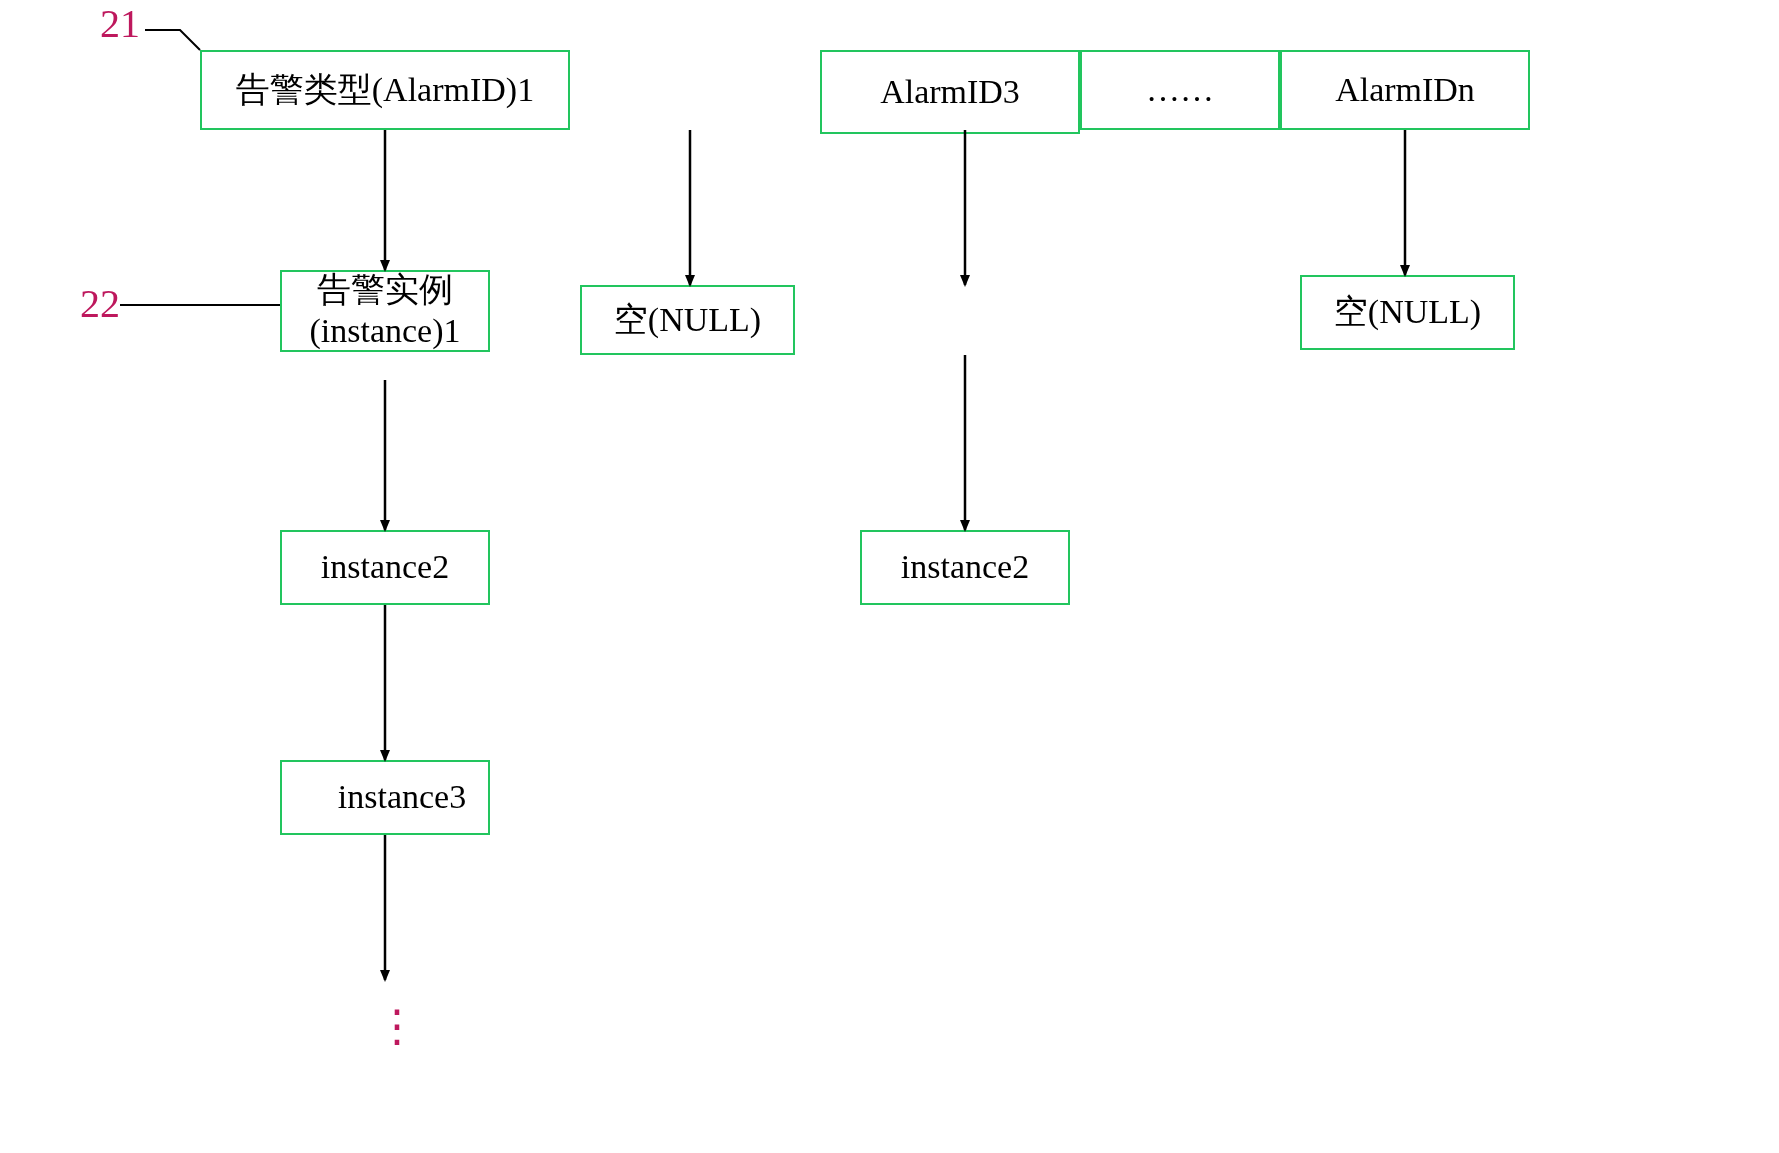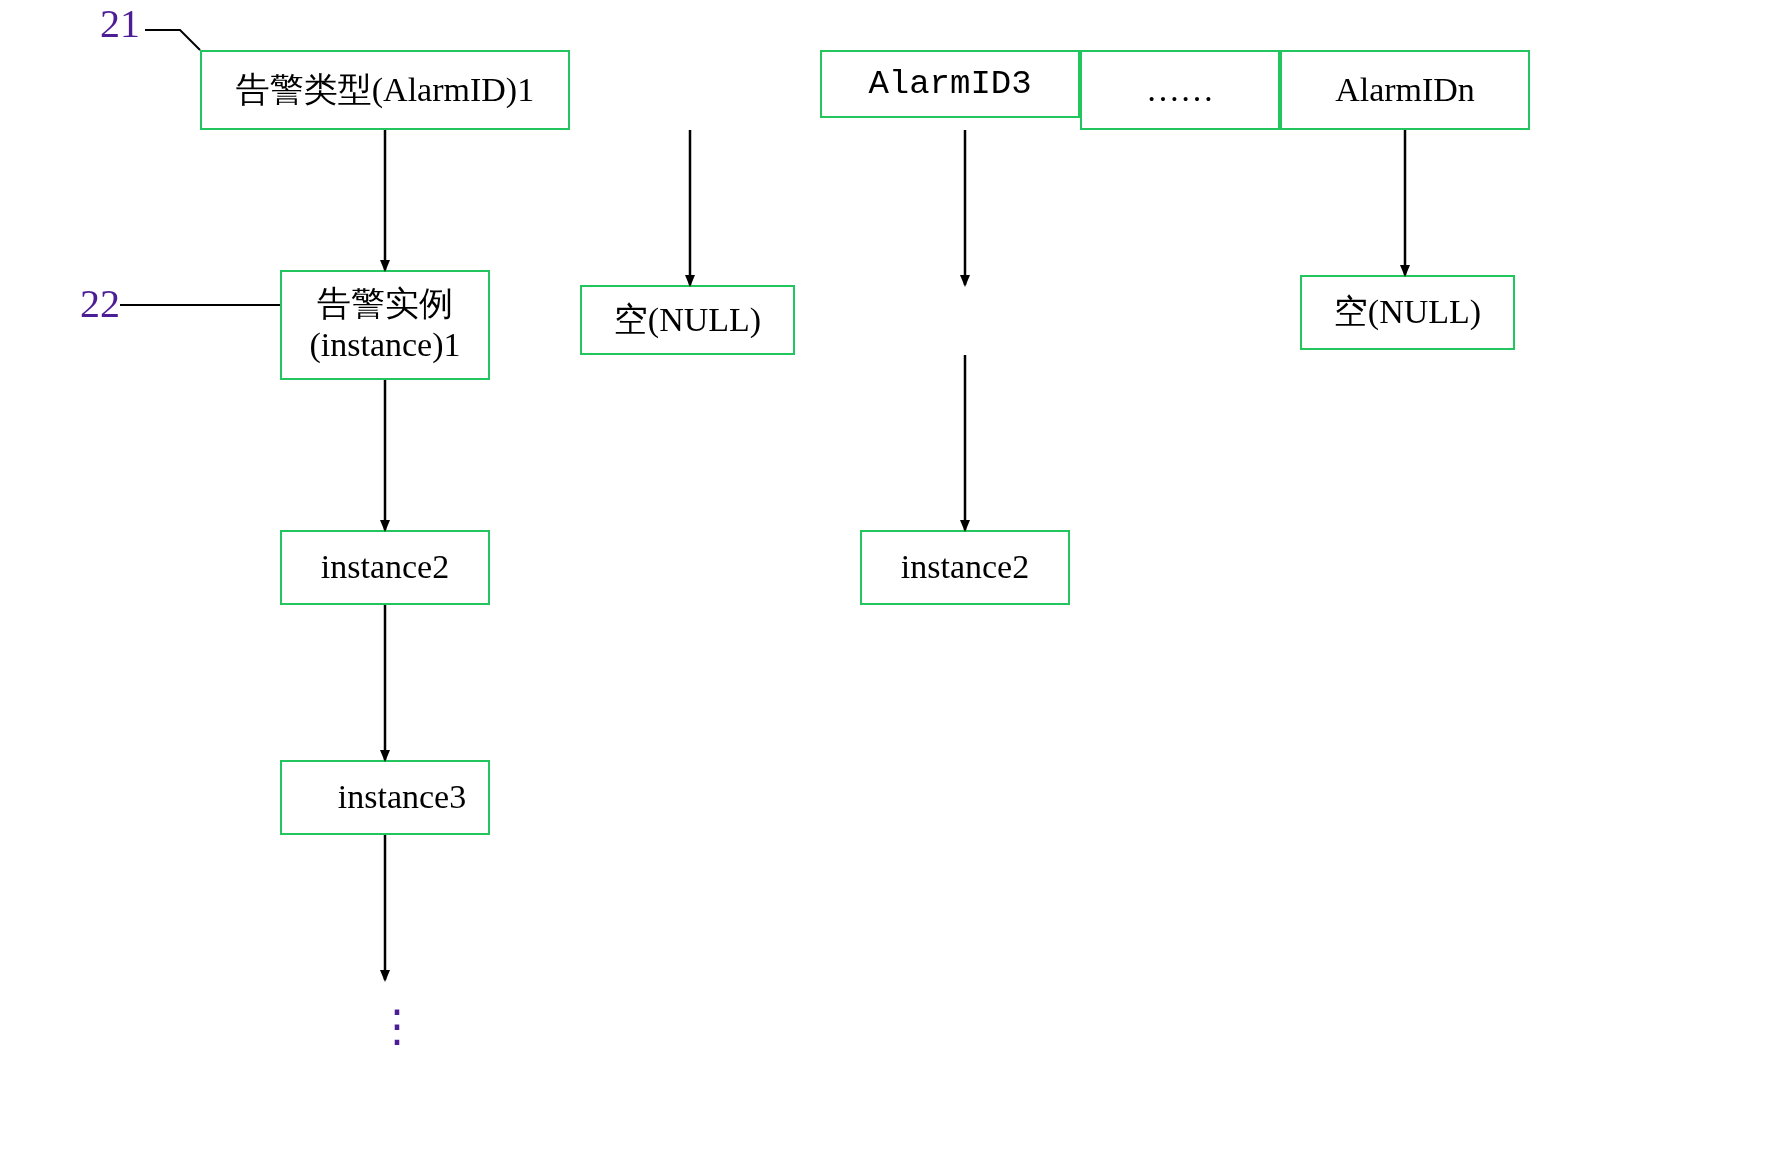--- a/index.html
+++ b/index.html
@@ -22,21 +22,21 @@
     justify-content: center;
     text-align: center;
     font-size: 34px;
     line-height: 1.2;
     box-sizing: border-box;
     padding: 4px 6px;
   }
   .label {
     position: absolute;
     font-size: 40px;
-    color: #4c1d95;
+    color: #be185d;
   }
   svg.arrows {
     position: absolute;
     left: 0; top: 0;
     width: 1779px;
     height: 1153px;
     pointer-events: none;
   }
   .leader {
     stroke: #000;
@@ -46,25 +46,25 @@
 </style>
 </head>
 <body>
 
 <div class="canvas">
 
   <div class="label" style="left:100px; top:0px;">21</div>
   <div class="label" style="left:80px; top:280px;">22</div>
 
   <div class="box" style="left:200px; top:50px; width:370px; height:80px;">告警类型(AlarmID)1</div>
-  <div class="box" style="left:820px; top:50px; width:260px; height:68px;font-family:Liberation Mono, monospace;">AlarmID3</div>
+  <div class="box" style="left:820px; top:50px; width:260px; height:84px;">AlarmID3</div>
   <div class="box" style="left:1080px; top:50px; width:200px; height:80px;">……</div>
   <div class="box" style="left:1280px; top:50px; width:250px; height:80px;">AlarmIDn</div>
 
-  <div class="box" style="left:280px; top:270px; width:210px; height:110px; white-space:pre-line;">告警实例
+  <div class="box" style="left:280px; top:270px; width:210px; height:82px; white-space:pre-line;">告警实例
 (instance)1</div>
   <div class="box" style="left:280px; top:530px; width:210px; height:75px;">instance2</div>
   <div class="box" style="left:280px; top:760px; width:210px; height:75px;padding-left:40px;">instance3</div>
   <div class="label" style="left:375px; top:1000px; font-size:44px;">⋮</div>
 
   <div class="box" style="left:580px; top:285px; width:215px; height:70px;">空(NULL)</div>
 
   <div class="box" style="left:860px; top:530px; width:210px; height:75px;">instance2</div>
 
   <div class="box" style="left:1300px; top:275px; width:215px; height:75px;">空(NULL)</div>

